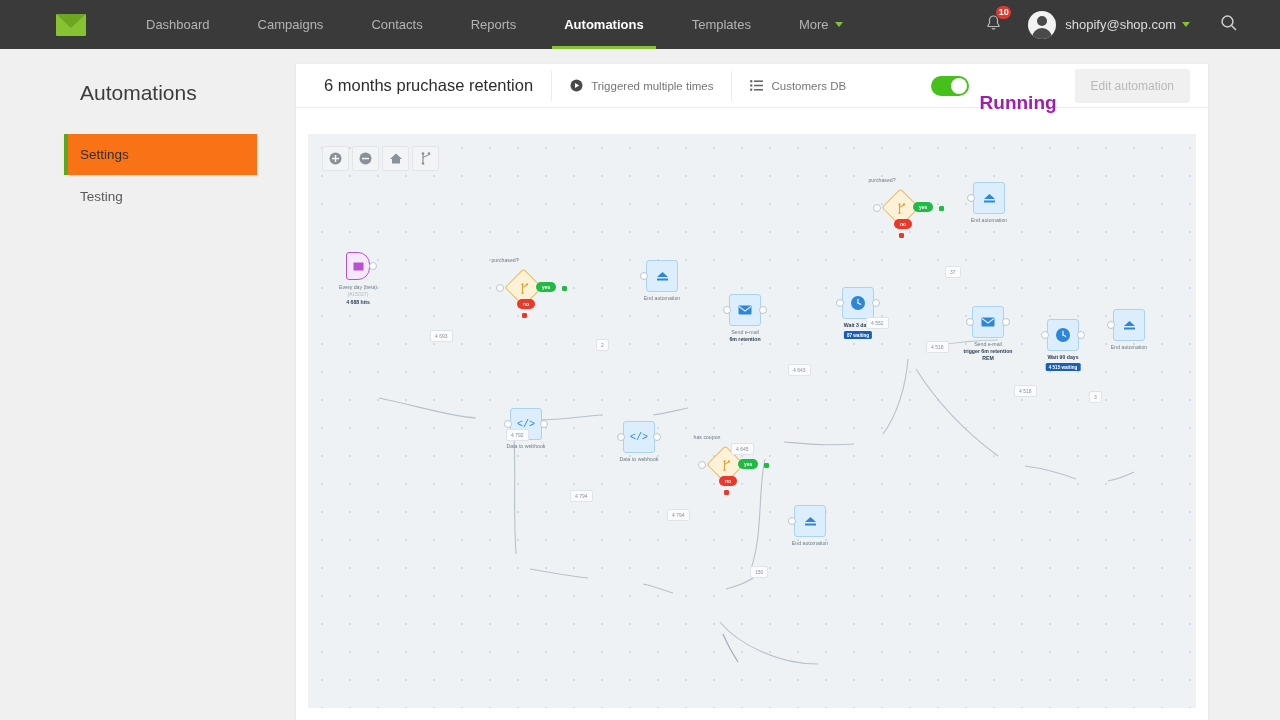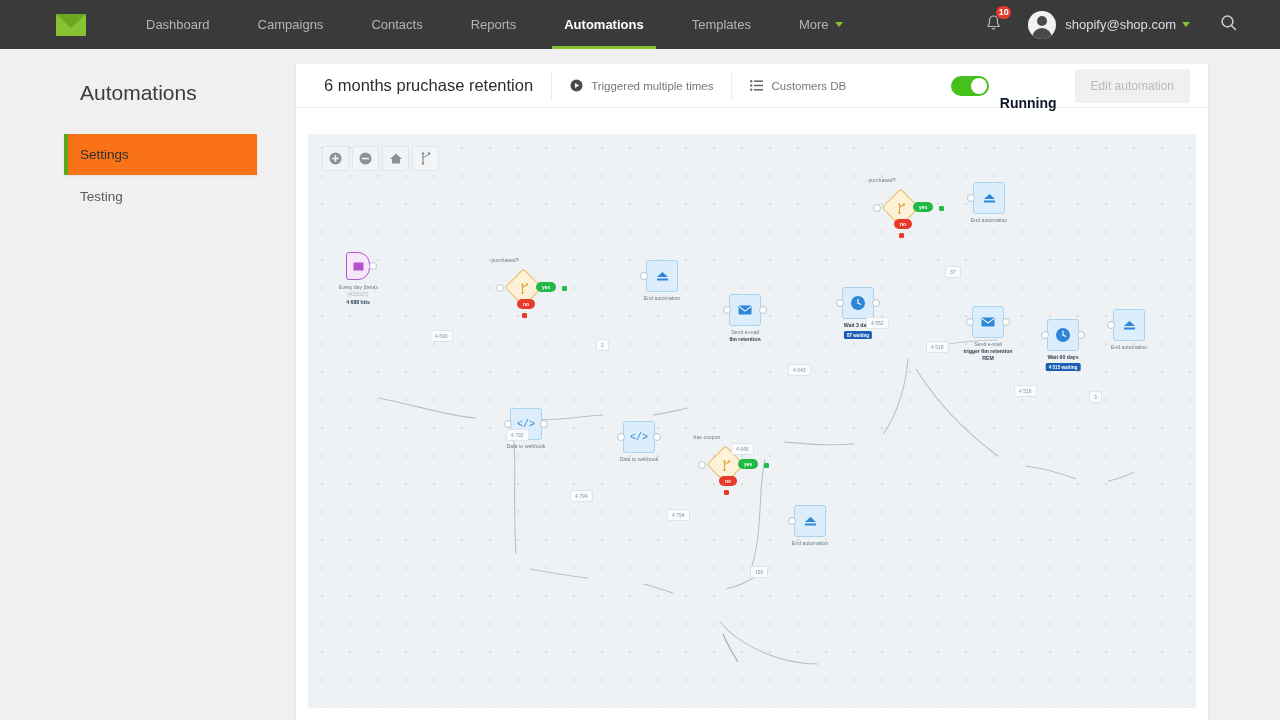--- a/index.html
+++ b/index.html
@@ -99,21 +99,21 @@
   .head-meta .gi { margin-right: 8px; display: flex; align-items: center; }
   #head-right { margin-left: auto; display: flex; align-items: center; margin-right: 18px; }
   #toggle {
     width: 38px; height: 20px; border-radius: 10px; background: #46c01b;
     position: relative; cursor: pointer; margin-right: 11px;
   }
   #toggle:after {
     content: ""; position: absolute; right: 2px; top: 2px; width: 16px; height: 16px;
     border-radius: 50%; background: #fff;
   }
-  #running-label { font-size: 14px; color: #0f172a; font-weight: bold; margin-right: 18px; margin-top: 35px; }
+  #running-label { font-size: 19px; color: #a21caf; font-weight: bold; margin-right: 18px; margin-top: 35px; }
   #edit-btn {
     background: #f0f0f0; color: #b9b9b9; font-size: 12px; border: none;
     padding: 10px 16px; border-radius: 3px; cursor: pointer;
     font-family: "Liberation Sans", sans-serif;
   }
 
   
   #canvas {
     position: absolute; left: 12px; top: 70px; width: 888px; height: 574px;
     background-color: #eef2f5;

